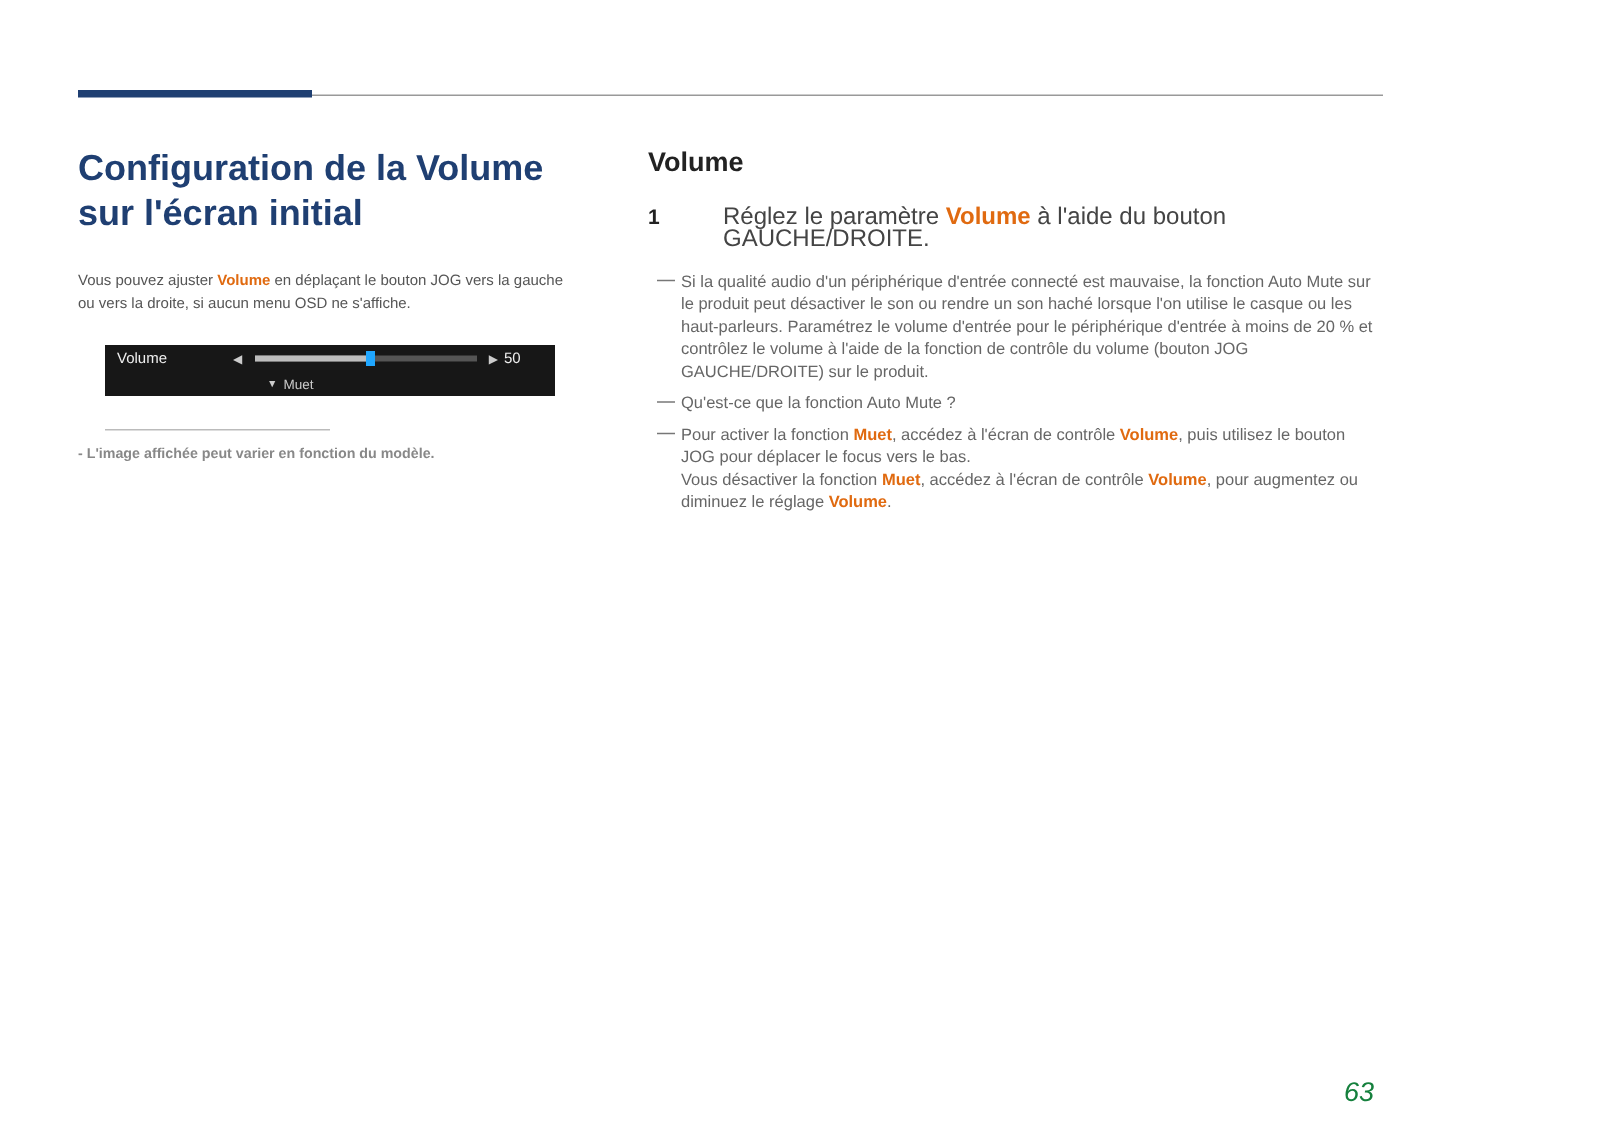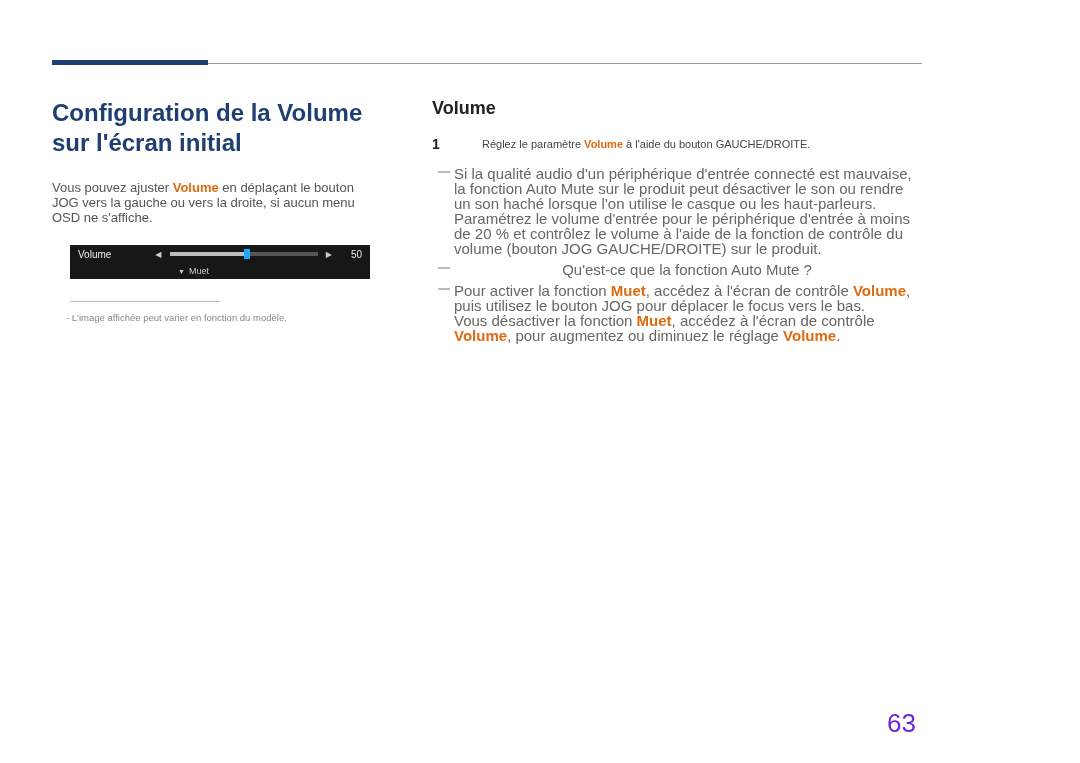--- a/index.html
+++ b/index.html
@@ -4,44 +4,44 @@
 <style>
   * { margin: 0; padding: 0; box-sizing: border-box; }
   html, body { width: 1080px; height: 763px; background: #fff; font-family: "Segoe UI", Arial, sans-serif; color: #5a5a5a; }
   .page { position: relative; width: 960px; height: 763px; padding: 52px 50px 40px 52px; }
   .topline { position: absolute; top: 63px; left: 52px; right: 38px; height: 1px; background: #999; }
   .accent-bar { position: absolute; top: 60px; left: 52px; width: 156px; height: 5px; background: #1f3f72; }
   .content { position: absolute; top: 98px; left: 52px; right: 40px; display: flex; }
   .left-col { width: 360px; flex: 0 0 360px; padding-right: 28px; }
   .right-col { flex: 1 1 auto; padding-left: 20px; }
   h1.main { color: #1f3f72; font-weight: 600; font-size: 24px; line-height: 30px; margin-bottom: 22px; letter-spacing: 0; }
-  .intro { font-size: 13px; line-height: 15px; color: #555; }
+  .intro { font-size: 10px; line-height: 15px; color: #555; }
   .bold-orange { color: #e06a10; font-weight: 600; }
   .osd { width: 300px; margin: 20px 0 0 18px; background: #171717; color: #eee; font-size: 10px; }
   .osd-row1 { display: flex; align-items: center; height: 18px; padding: 0 8px; }
   .osd-label { flex: 0 0 auto; }
   .osd-tri { font-size: 8px; color: #ccc; padding: 0 4px; }
   .osd-track { flex: 1 1 auto; height: 4px; background: #555; margin: 0 4px; position: relative; }
   .osd-fill { position: absolute; left: 0; top: 0; bottom: 0; width: 52%; background: #bdbdbd; }
   .osd-knob { position: absolute; left: 52%; top: -3px; width: 6px; height: 10px; background: #1fa6ff; transform: translateX(-50%); }
-  .osd-val { width: 26px; text-align: right; }
+  .osd-val { width: 26px; }
   .osd-row2 { display: flex; align-items: center; height: 16px; padding: 0 8px 0 108px; font-size: 9px; color: #ccc; }
   .osd-row2 .tri { font-size: 7px; margin-right: 4px; }
   .divider-small { width: 150px; height: 1px; background: #bbb; margin: 22px 0 10px 18px; }
-  .note-small { font-size: 9.5px; color: #888; margin-left: 14px; }
+  .note-small { font-size: 9.5px; color: #888; margin-left: 0; font-weight: bold; }
   .note-dash::before { content: "-  "; }
   h2.sub { color: #222; font-weight: 700; font-size: 18px; margin-bottom: 18px; }
   .step { display: flex; align-items: flex-start; margin-bottom: 14px; }
   .step-num { font-size: 14px; font-weight: 700; color: #222; width: 22px; flex: 0 0 22px; line-height: 14px; }
-  .step-text { font-size: 11px; line-height: 15px; color: #444; padding-left: 28px; }
-  .info { position: relative; font-size: 15px; line-height: 15px; color: #666; padding-left: 22px; margin-bottom: 6px; }
+  .step-text { font-size: 16px; line-height: 15px; color: #444; padding-left: 28px; }
+  .info { position: relative; font-size: 11px; line-height: 15px; color: #666; padding-left: 22px; margin-bottom: 6px; }
   .info .dash { position: absolute; left: 6px; top: 0; height: 12px; display: flex; align-items: center; }
   .info .dash svg { display: block; }
   .sub-info { padding-left: 22px; }
-  .pagenum { position: absolute; bottom: 24px; right: 44px; font-size: 26px; color: #6d28d9; font-weight: 300; }
+  .pagenum { position: absolute; bottom: 24px; right: 44px; font-size: 18px; color: #15803d; font-weight: 300; font-style: italic; }
 </style>
 </head>
 <body>
 
 <div class="page">
   <div class="topline"></div>
   <div class="accent-bar"></div>
 
   <div class="content">
 
@@ -85,21 +85,21 @@
 
       <div class="info">
         <span class="dash">
             <svg width="12" height="4">
               <line x1="0" y1="2" x2="12" y2="2" stroke="#777" stroke-width="1"></line>
             </svg>
           </span>
         <span>Si la qualité audio d'un périphérique d'entrée connecté est mauvaise, la fonction Auto Mute sur le produit peut désactiver le son ou rendre un son haché lorsque l'on utilise le casque ou les haut-parleurs. Paramétrez le volume d'entrée pour le périphérique d'entrée à moins de 20 % et contrôlez le volume à l'aide de la fonction de contrôle du volume (bouton JOG GAUCHE/DROITE) sur le produit.</span>
       </div>
 
-      <div class="info sub-info" style="margin-top:4px;text-align:center;">
+      <div class="info sub-info" style="margin-top:4px;">
         <span class="dash">
             <svg width="12" height="4">
               <line x1="0" y1="2" x2="12" y2="2" stroke="#777" stroke-width="1"></line>
             </svg>
           </span>
         <span>Qu'est-ce que la fonction Auto Mute ?</span><br>
       </div>
 
       <div class="info" style="margin-top:0;">
         <span class="dash">

